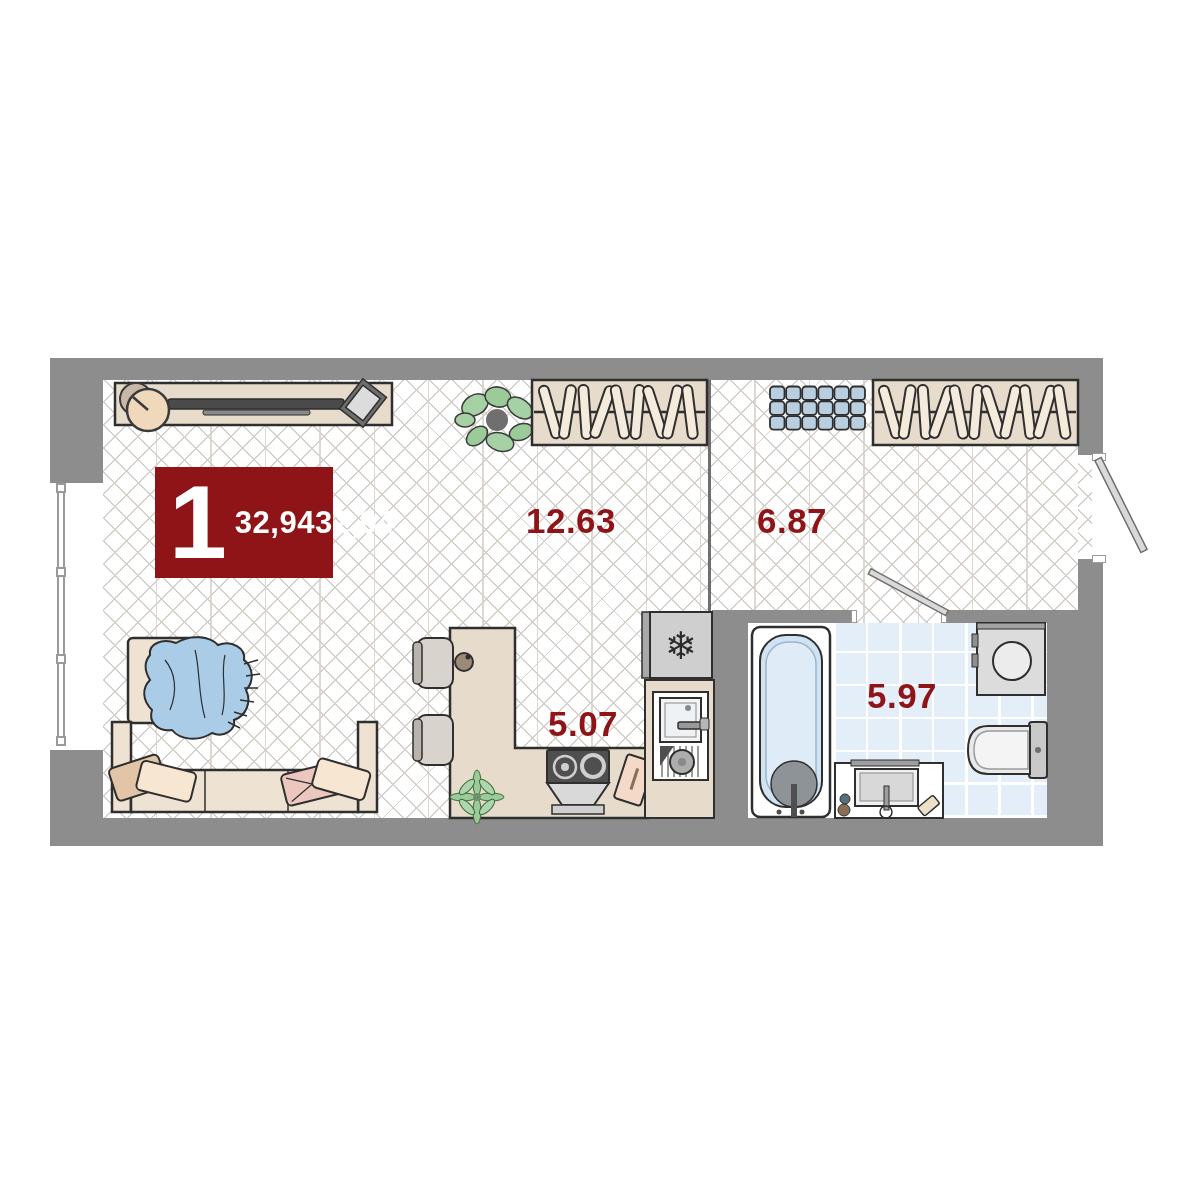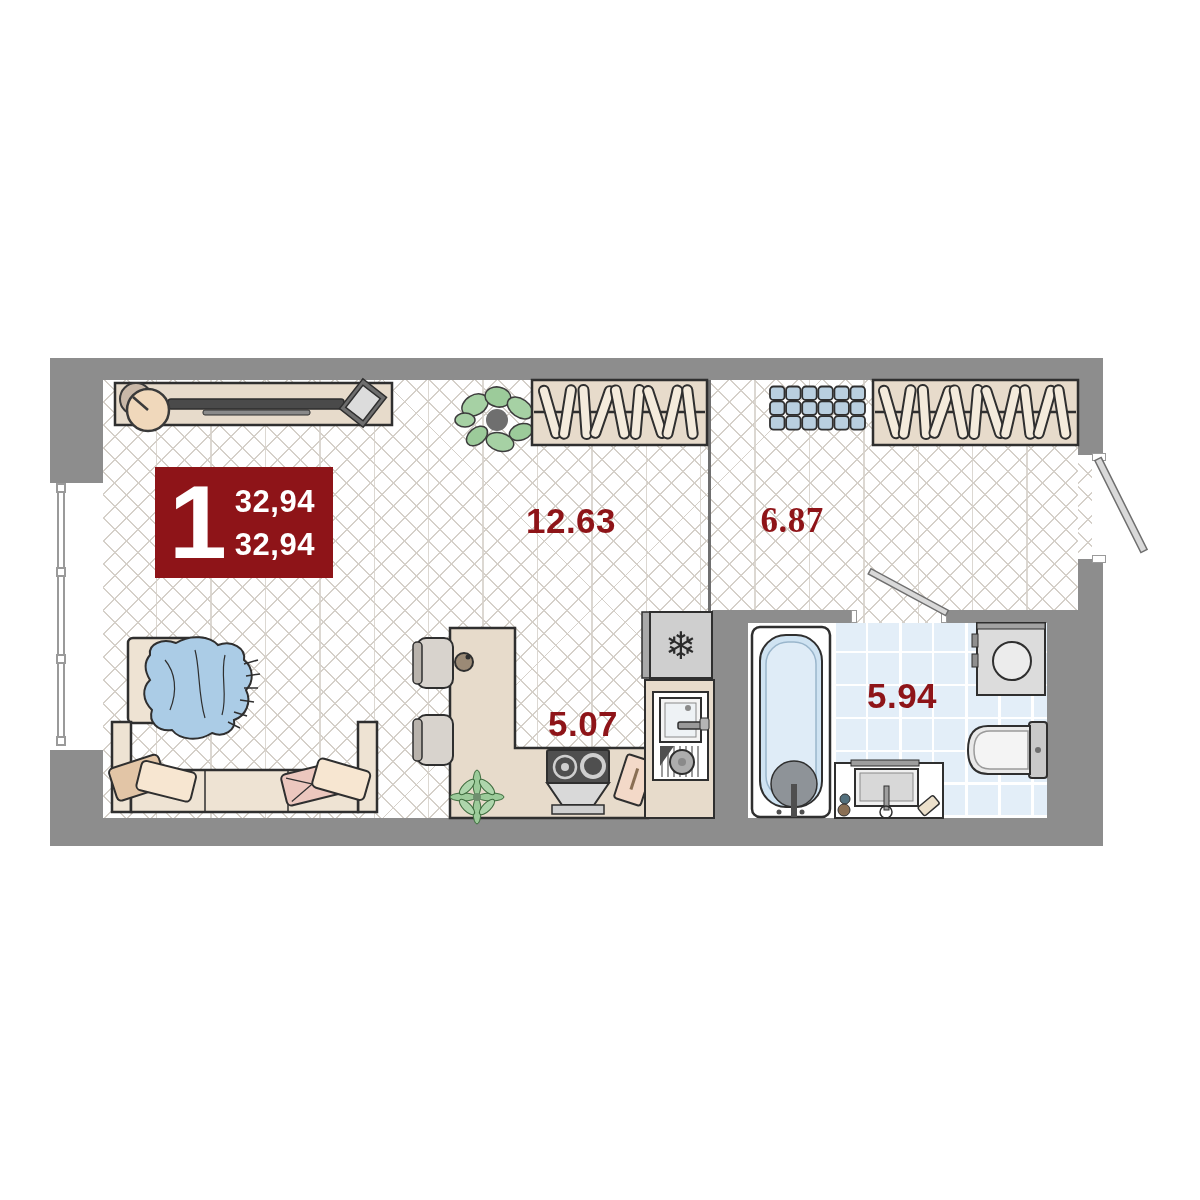--- a/index.html
+++ b/index.html
@@ -23,21 +23,21 @@
   .wall{background:var(--wall-gray,#8d8d8d);}
   .white{background:#ffffff;}
   .jamb{background:#ffffff;border:1px solid #9a9a9a;box-sizing:border-box;}
   
   .win-glass{border-left:2px solid #9a9a9a;border-right:2px solid #9a9a9a;box-sizing:border-box;}
   .win-node{background:#fff;border:2px solid #9a9a9a;box-sizing:border-box;}
   
   .badge{background:var(--accent-red,#8E1418);color:#fff;display:flex;align-items:center;
          padding:6px 10px 6px 14px;box-sizing:border-box;}
   .badge .num{font-size:104px;font-weight:bold;line-height:0.82;letter-spacing:-2px;}
-  .badge .areas{display:flex;flex-direction:column;margin-left:10px;margin-top:2px;}
+  .badge .areas{display:flex;flex-direction:row;margin-left:10px;margin-top:2px;}
   .badge .areas span{font-size:31px;font-weight:bold;line-height:1.36;letter-spacing:0.5px;white-space:nowrap;}
   
   .room-label{color:var(--accent-red,#8E1418);font-size:35px;font-weight:bold;
               transform:translate(-50%,-50%);white-space:nowrap;letter-spacing:0.5px;}
   svg.overlay{position:absolute;left:0;top:0;z-index:40;}
   .z10{z-index:10}.z20{z-index:20}.z25{z-index:25}.z30{z-index:30}.z50{z-index:50}
 </style>
 </head>
 <body>
 
@@ -302,16 +302,16 @@
 
   <div class="abs z50 badge" style="left:155px;top:467px;width:178px;height:111px;">
     <div class="num">1</div>
     <div class="areas">
       <span>32,94</span>
       <span>32,94</span>
     </div>
   </div>
 
   <div class="abs z50 room-label" style="left:571px;top:521px;">12.63</div>
-  <div class="abs z50 room-label" style="left:792px;top:521px;font-family:Liberation Serif, serif;">6.87</div>
+  <div class="abs z50 room-label" style="left:792px;top:521px;">6.87</div>
   <div class="abs z50 room-label" style="left:583px;top:724px;">5.07</div>
-  <div class="abs z50 room-label" style="left:902px;top:696px;">5.94</div>
+  <div class="abs z50 room-label" style="left:902px;top:696px;">5.97</div>
 </div>
 
 </body></html>

